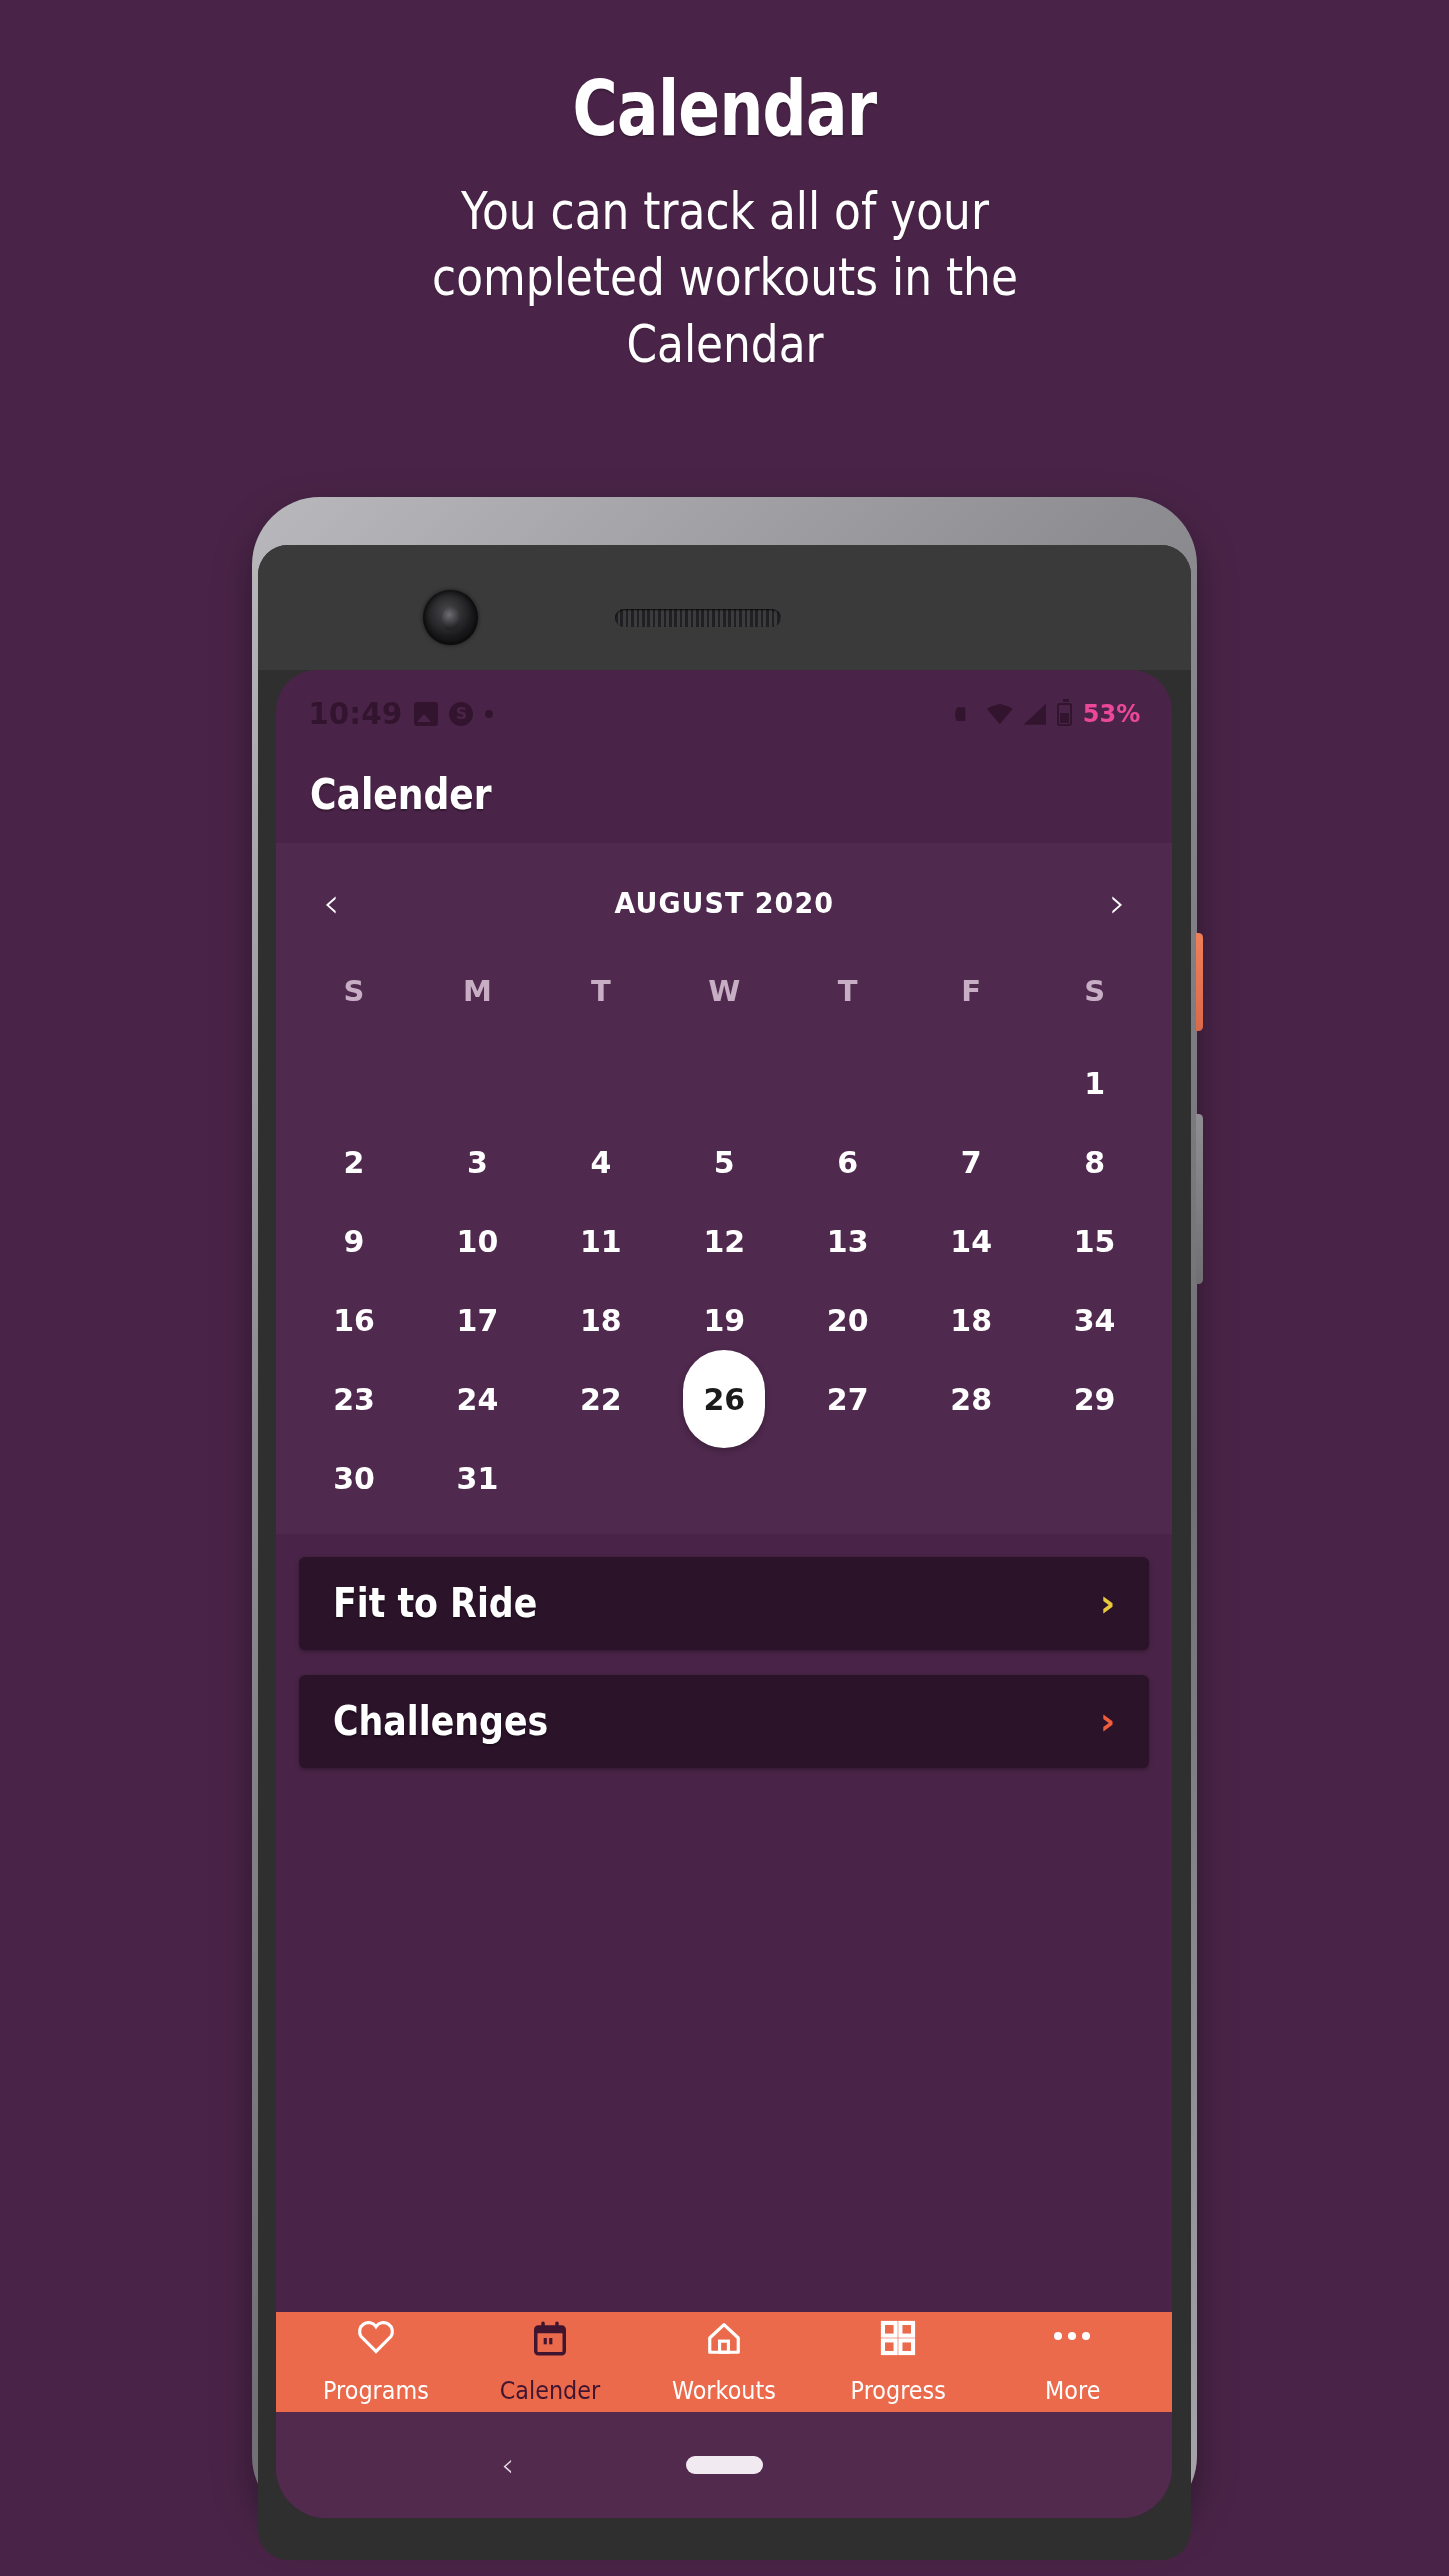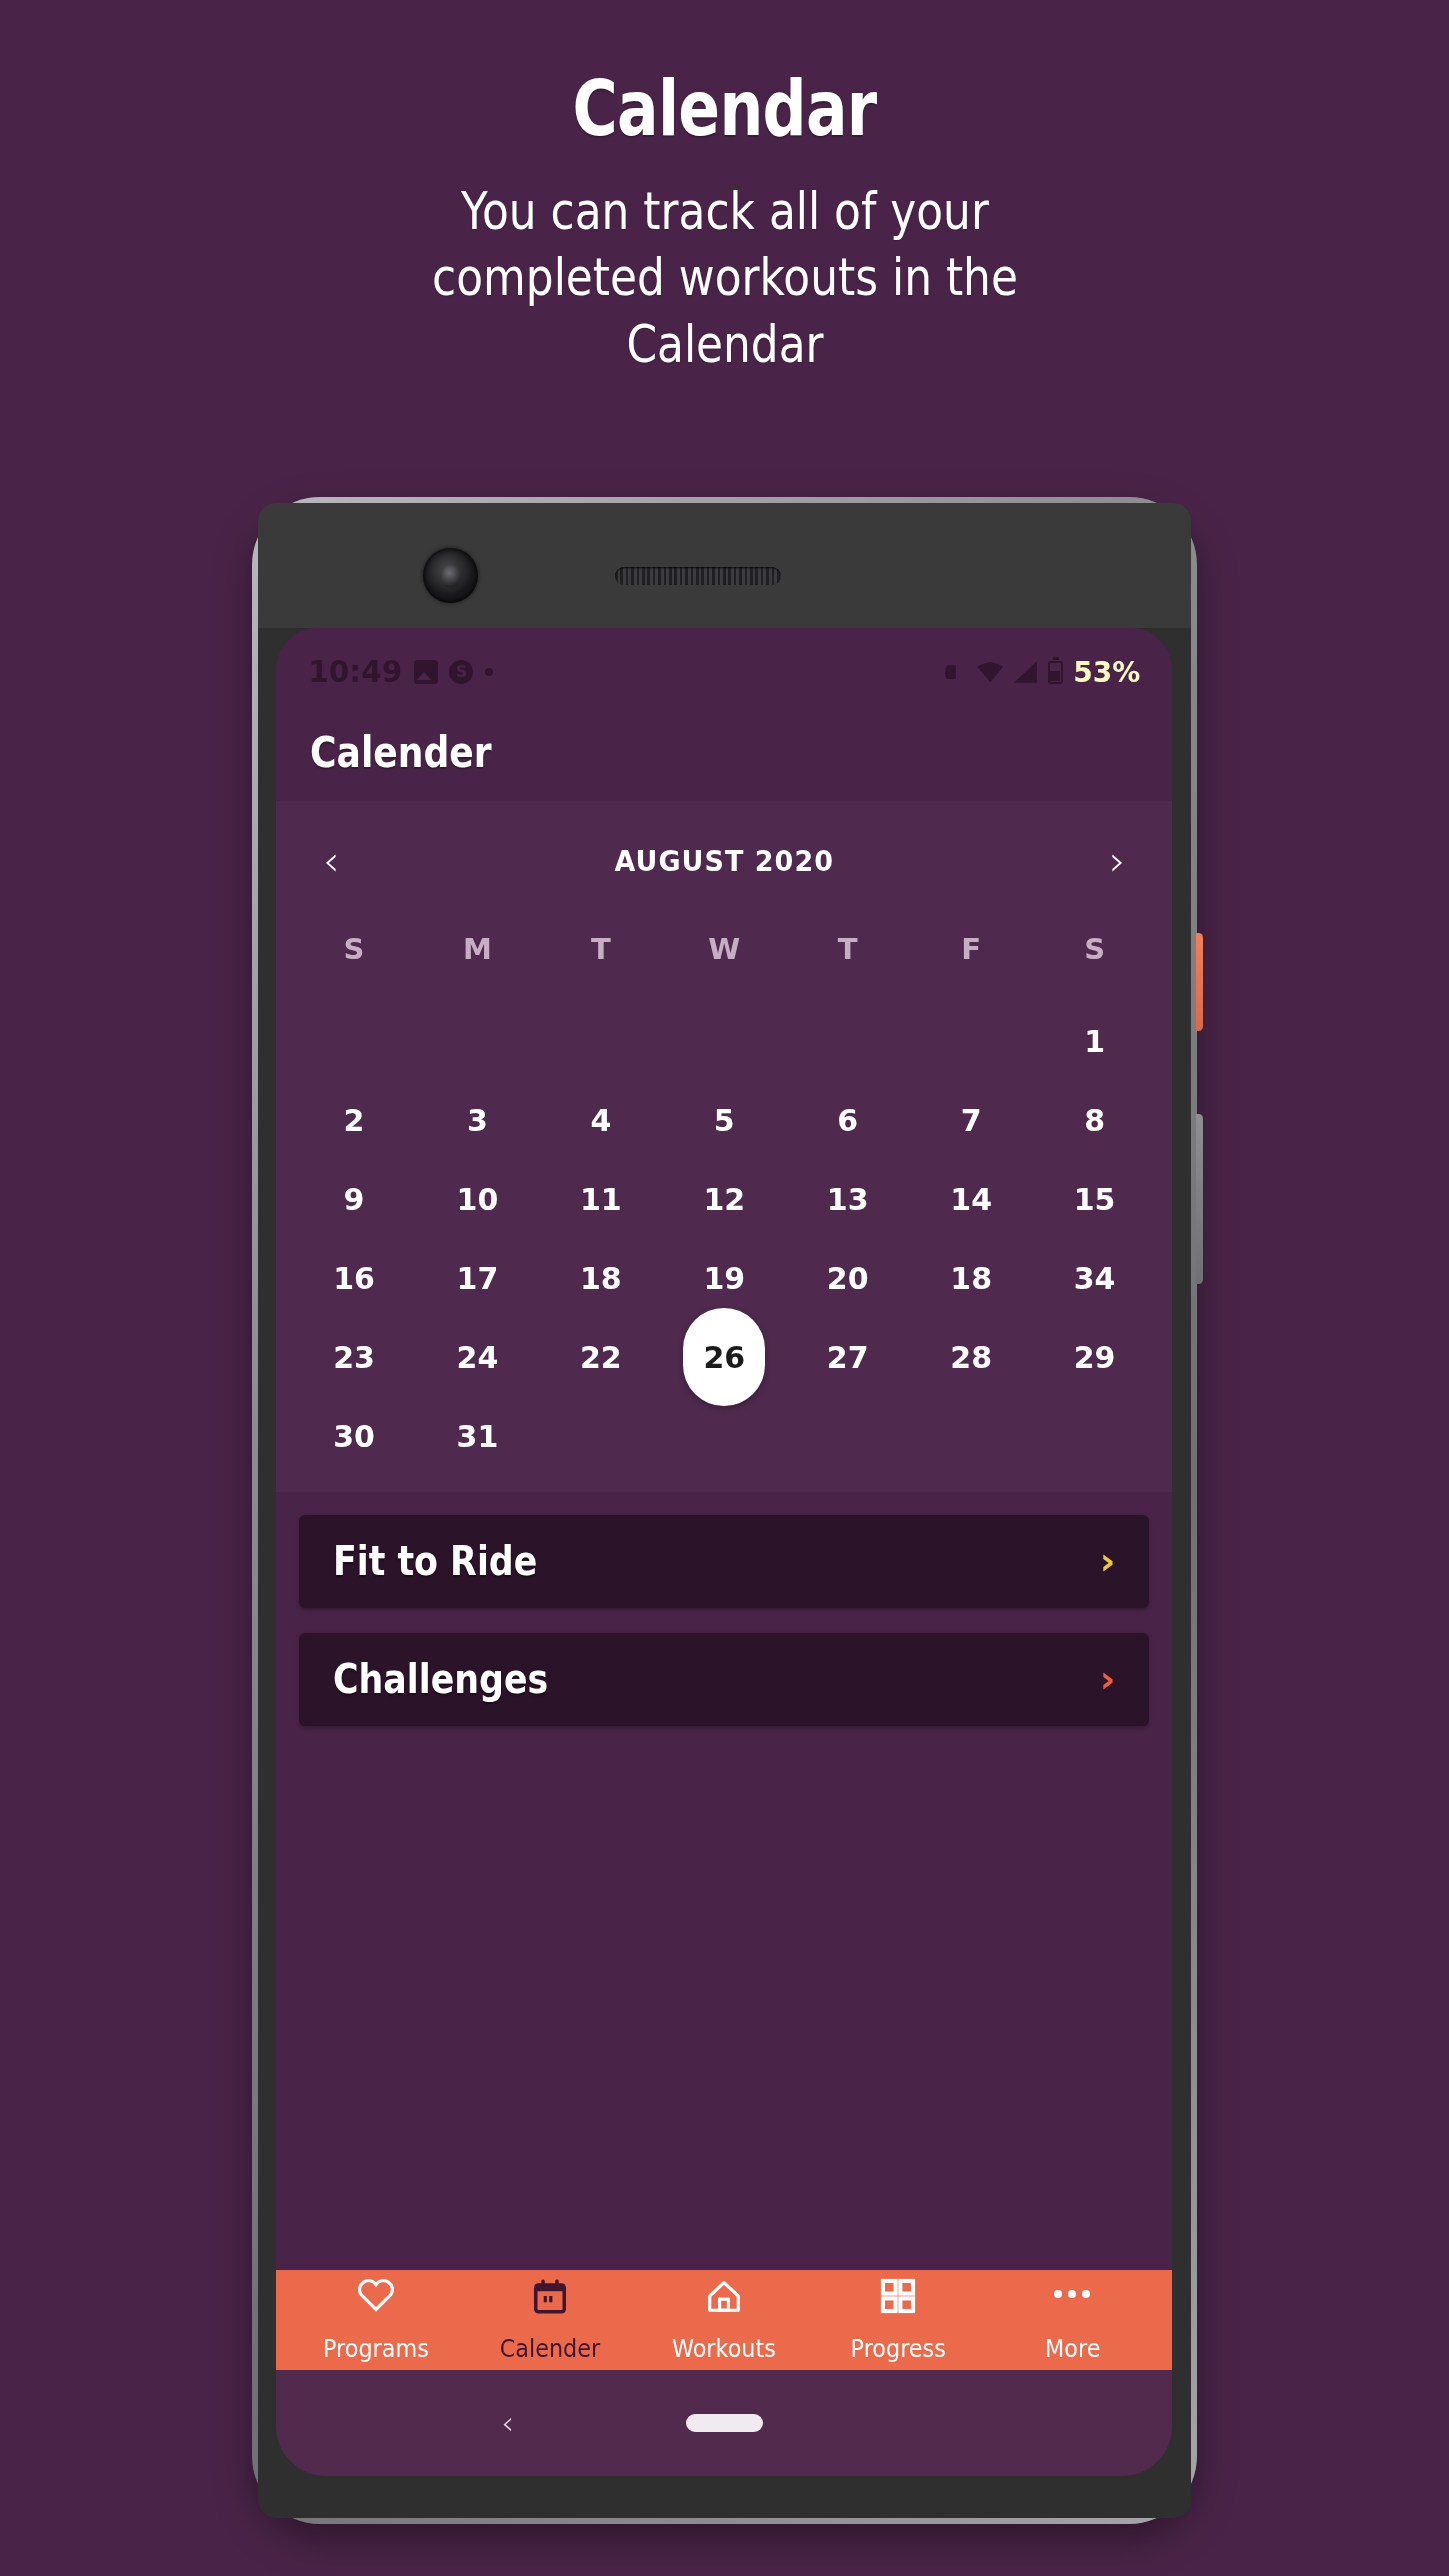--- a/index.html
+++ b/index.html
@@ -41,23 +41,24 @@
     position:absolute; left:252px; top:497px;
     width:945px; height:2027px;
     border-radius:68px;
     background:linear-gradient(135deg,#b9b9bd 0%,#8d8d92 30%,#6f6f74 65%,#a6a6ab 100%);
     padding:6.3px;
     box-shadow:0 16px 38px rgba(0,0,0,0.38);
   }
   .device-inner {
     position:relative;
     width:100%; height:100%;
-    border-radius:18px;
+    border-radius:30px;
     background:#2f2f2f;
     overflow:hidden;
+    margin-top:42px;
   }
   .bezel-top { position:absolute; left:0; top:0; width:100%; height:125px; background:#3a3a3a; }
   .camera {
     position:absolute; left:165px; top:45px; width:55px; height:55px; border-radius:50%;
     background:radial-gradient(circle at 45% 40%, #4a4a4c 0%, #1a1a1c 55%, #0a0a0b 100%);
     box-shadow:inset 0 0 6.3px #000, 0 0 4.5px rgba(0,0,0,0.6);
   }
   .camera::after {
     content:""; position:absolute; left:19px; top:16px; width:18px; height:25px; border-radius:50%;
     background:radial-gradient(circle at 40% 35%, #6d6d72 0%, #232326 70%);
@@ -105,21 +106,21 @@
   .ic-vib { width:21.5px; height:23px; border-radius:50%; background:#33142f;
             clip-path:polygon(0 20%,50% 20%,50% 80%,0 80%); position:relative; }
   .ic-vib::after { content:""; position:absolute; left:11.6px; top:5.4px; width:9.8px; height:11.6px;
                    background:#33142f; clip-path:polygon(0 0,100% 50%,0 100%); }
   .ic-wifi { width:26px; height:20.6px; background:#33142f;
              clip-path:polygon(50% 100%, 0 24%, 14% 14%, 50% 0, 86% 14%, 100% 24%); }
   .ic-sig { width:23px; height:21.5px; background:#33142f; clip-path:polygon(100% 0,100% 100%,0 100%); }
   .ic-bat { width:15px; height:23px; border:2.7px solid #33142f; border-radius:2.7px; position:relative; }
   .ic-bat::before { content:""; position:absolute; left:3.6px; top:-5.4px; width:6.3px; height:2.7px; background:#33142f; }
   .ic-bat::after { content:""; position:absolute; left:0.9px; bottom:0.9px; right:0.9px; height:50%; background:#33142f; }
-  .sb-batt { font-size:28px; font-weight:bold; color:#fef9c3; font-family:"DejaVu Sans", sans-serif; }
+  .sb-batt { font-size:24px; font-weight:bold; color:#ec4899; font-family:"DejaVu Sans", sans-serif; }
 
   
   .appbar { height:98px; display:flex; align-items:center; padding:0 34px; }
   .appbar-title {
     font-family:"DejaVu Sans", sans-serif; font-weight:bold; font-size:42px; color:#ffffff;
     transform:scaleX(0.86); transform-origin:left center;
     text-shadow:0 1.8px 1.8px rgba(0,0,0,0.3);
   }
 
   

